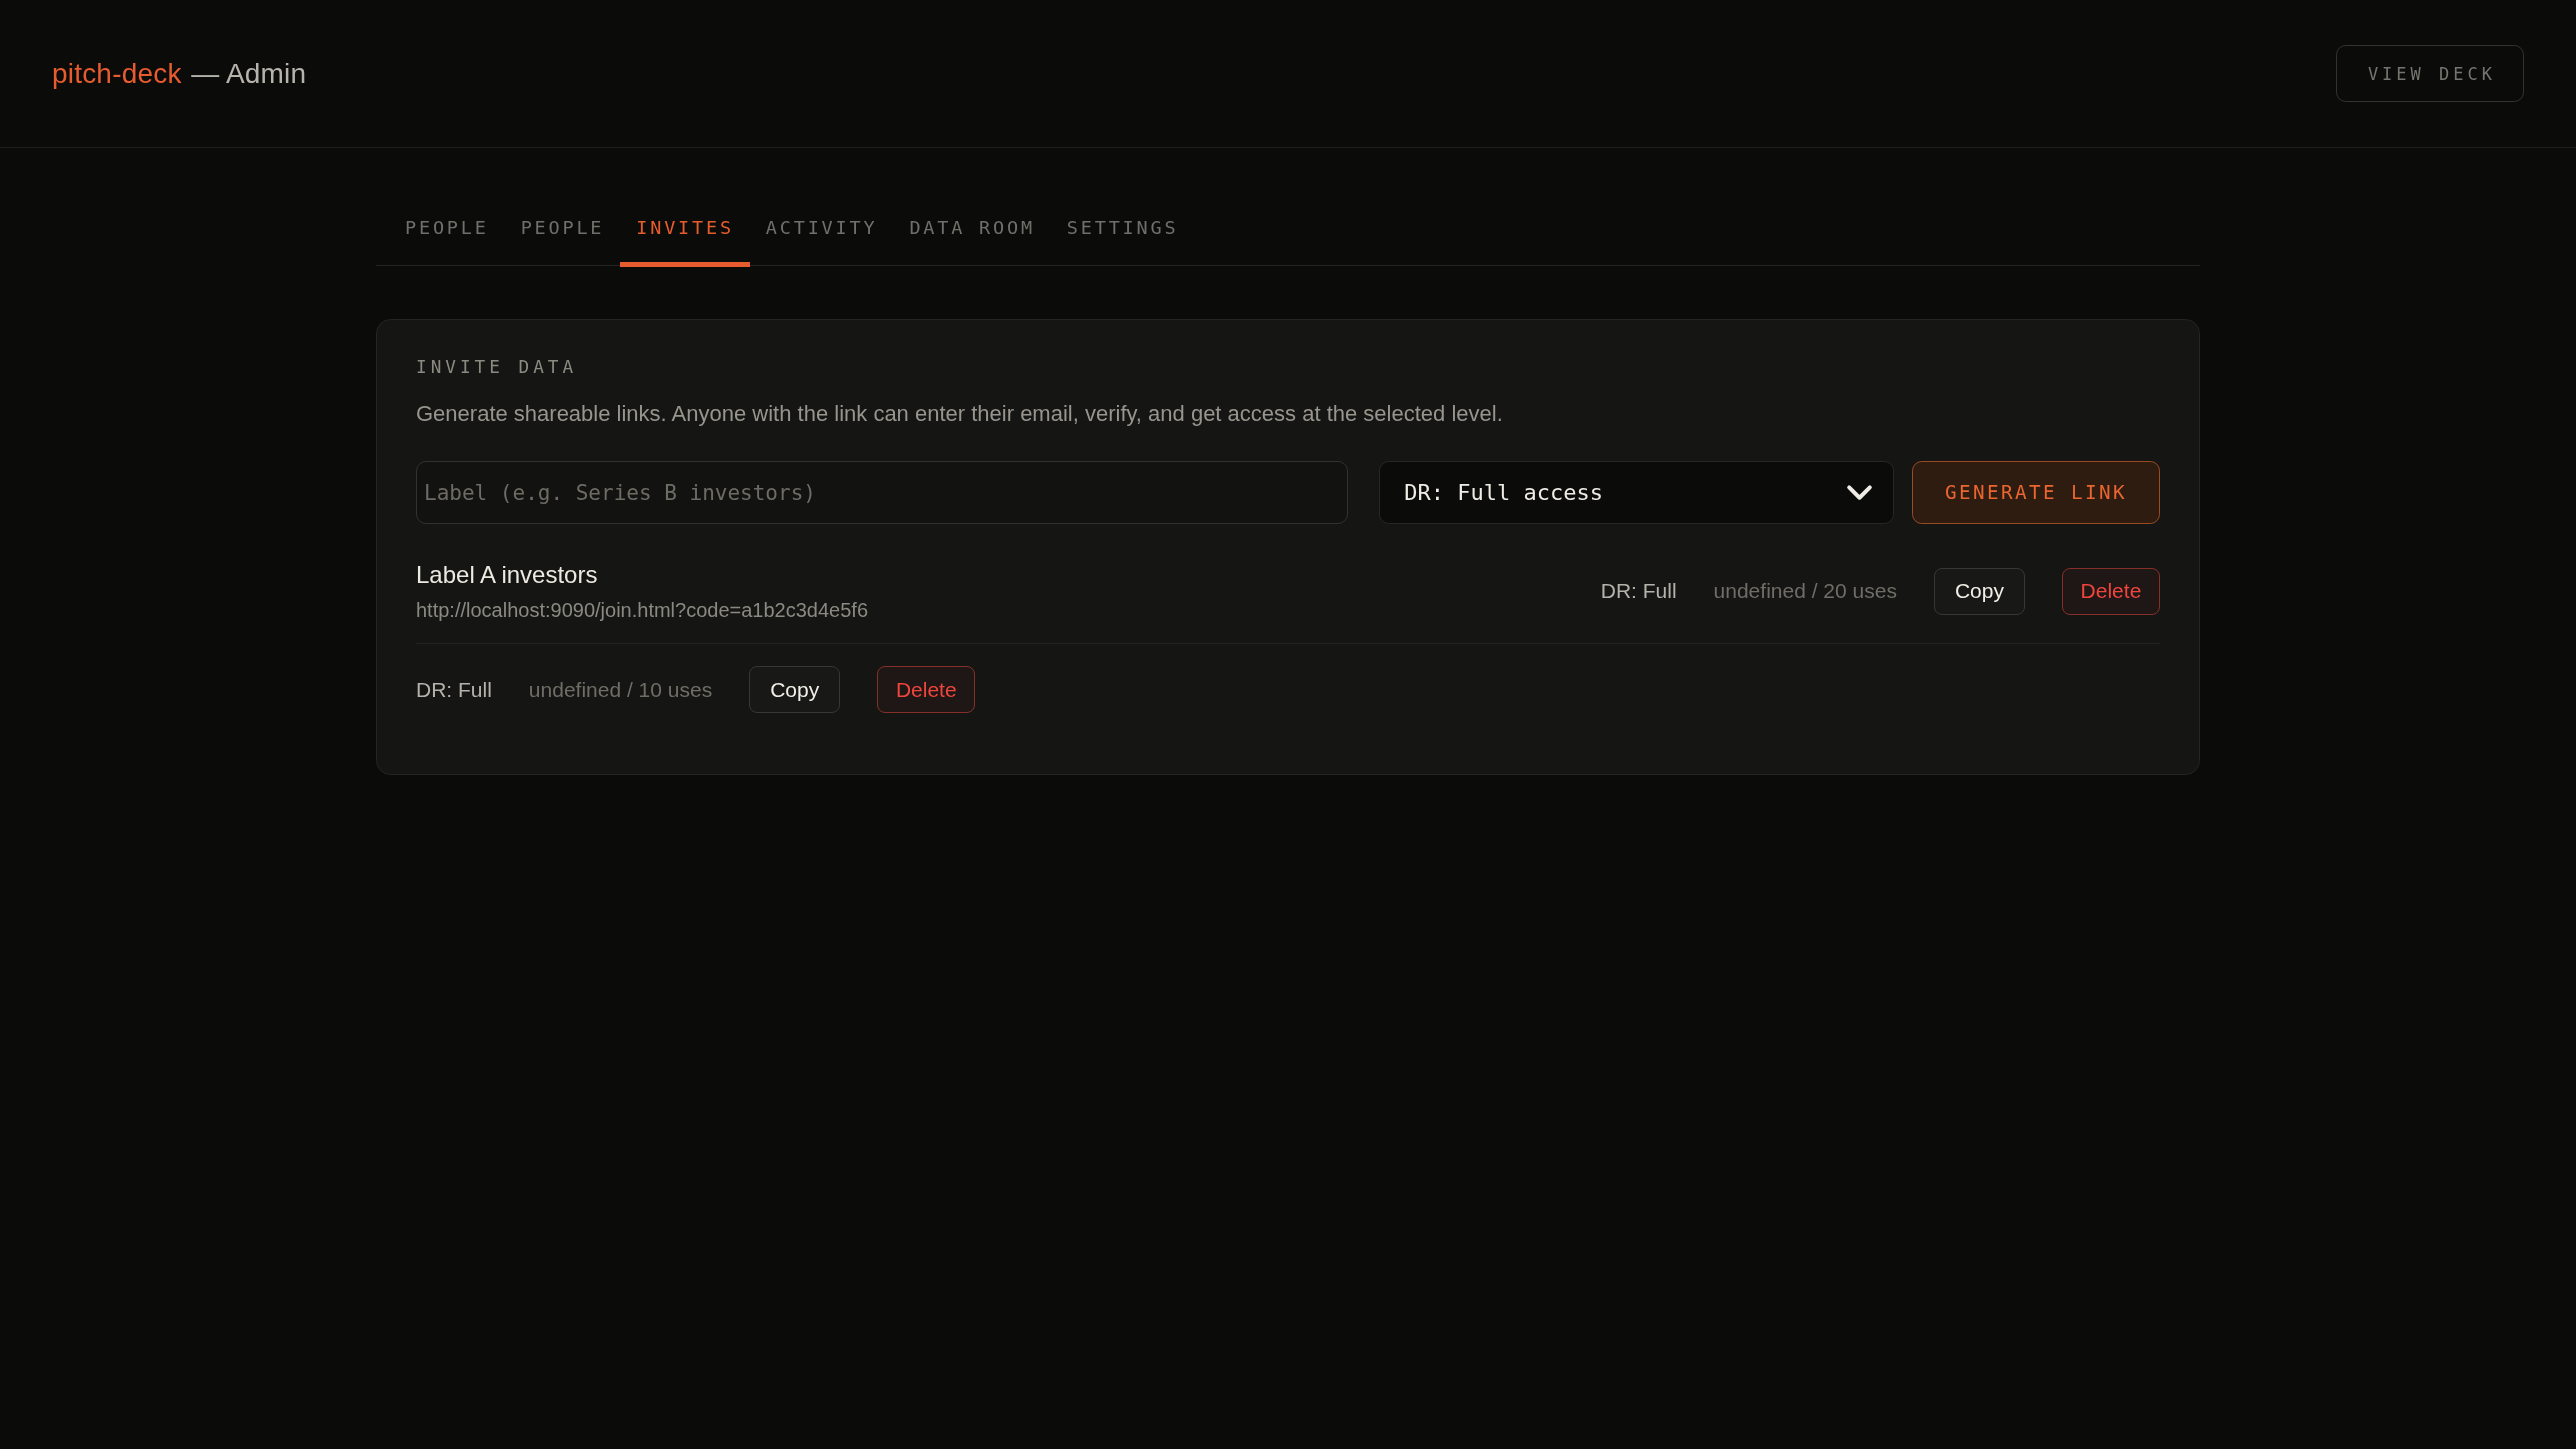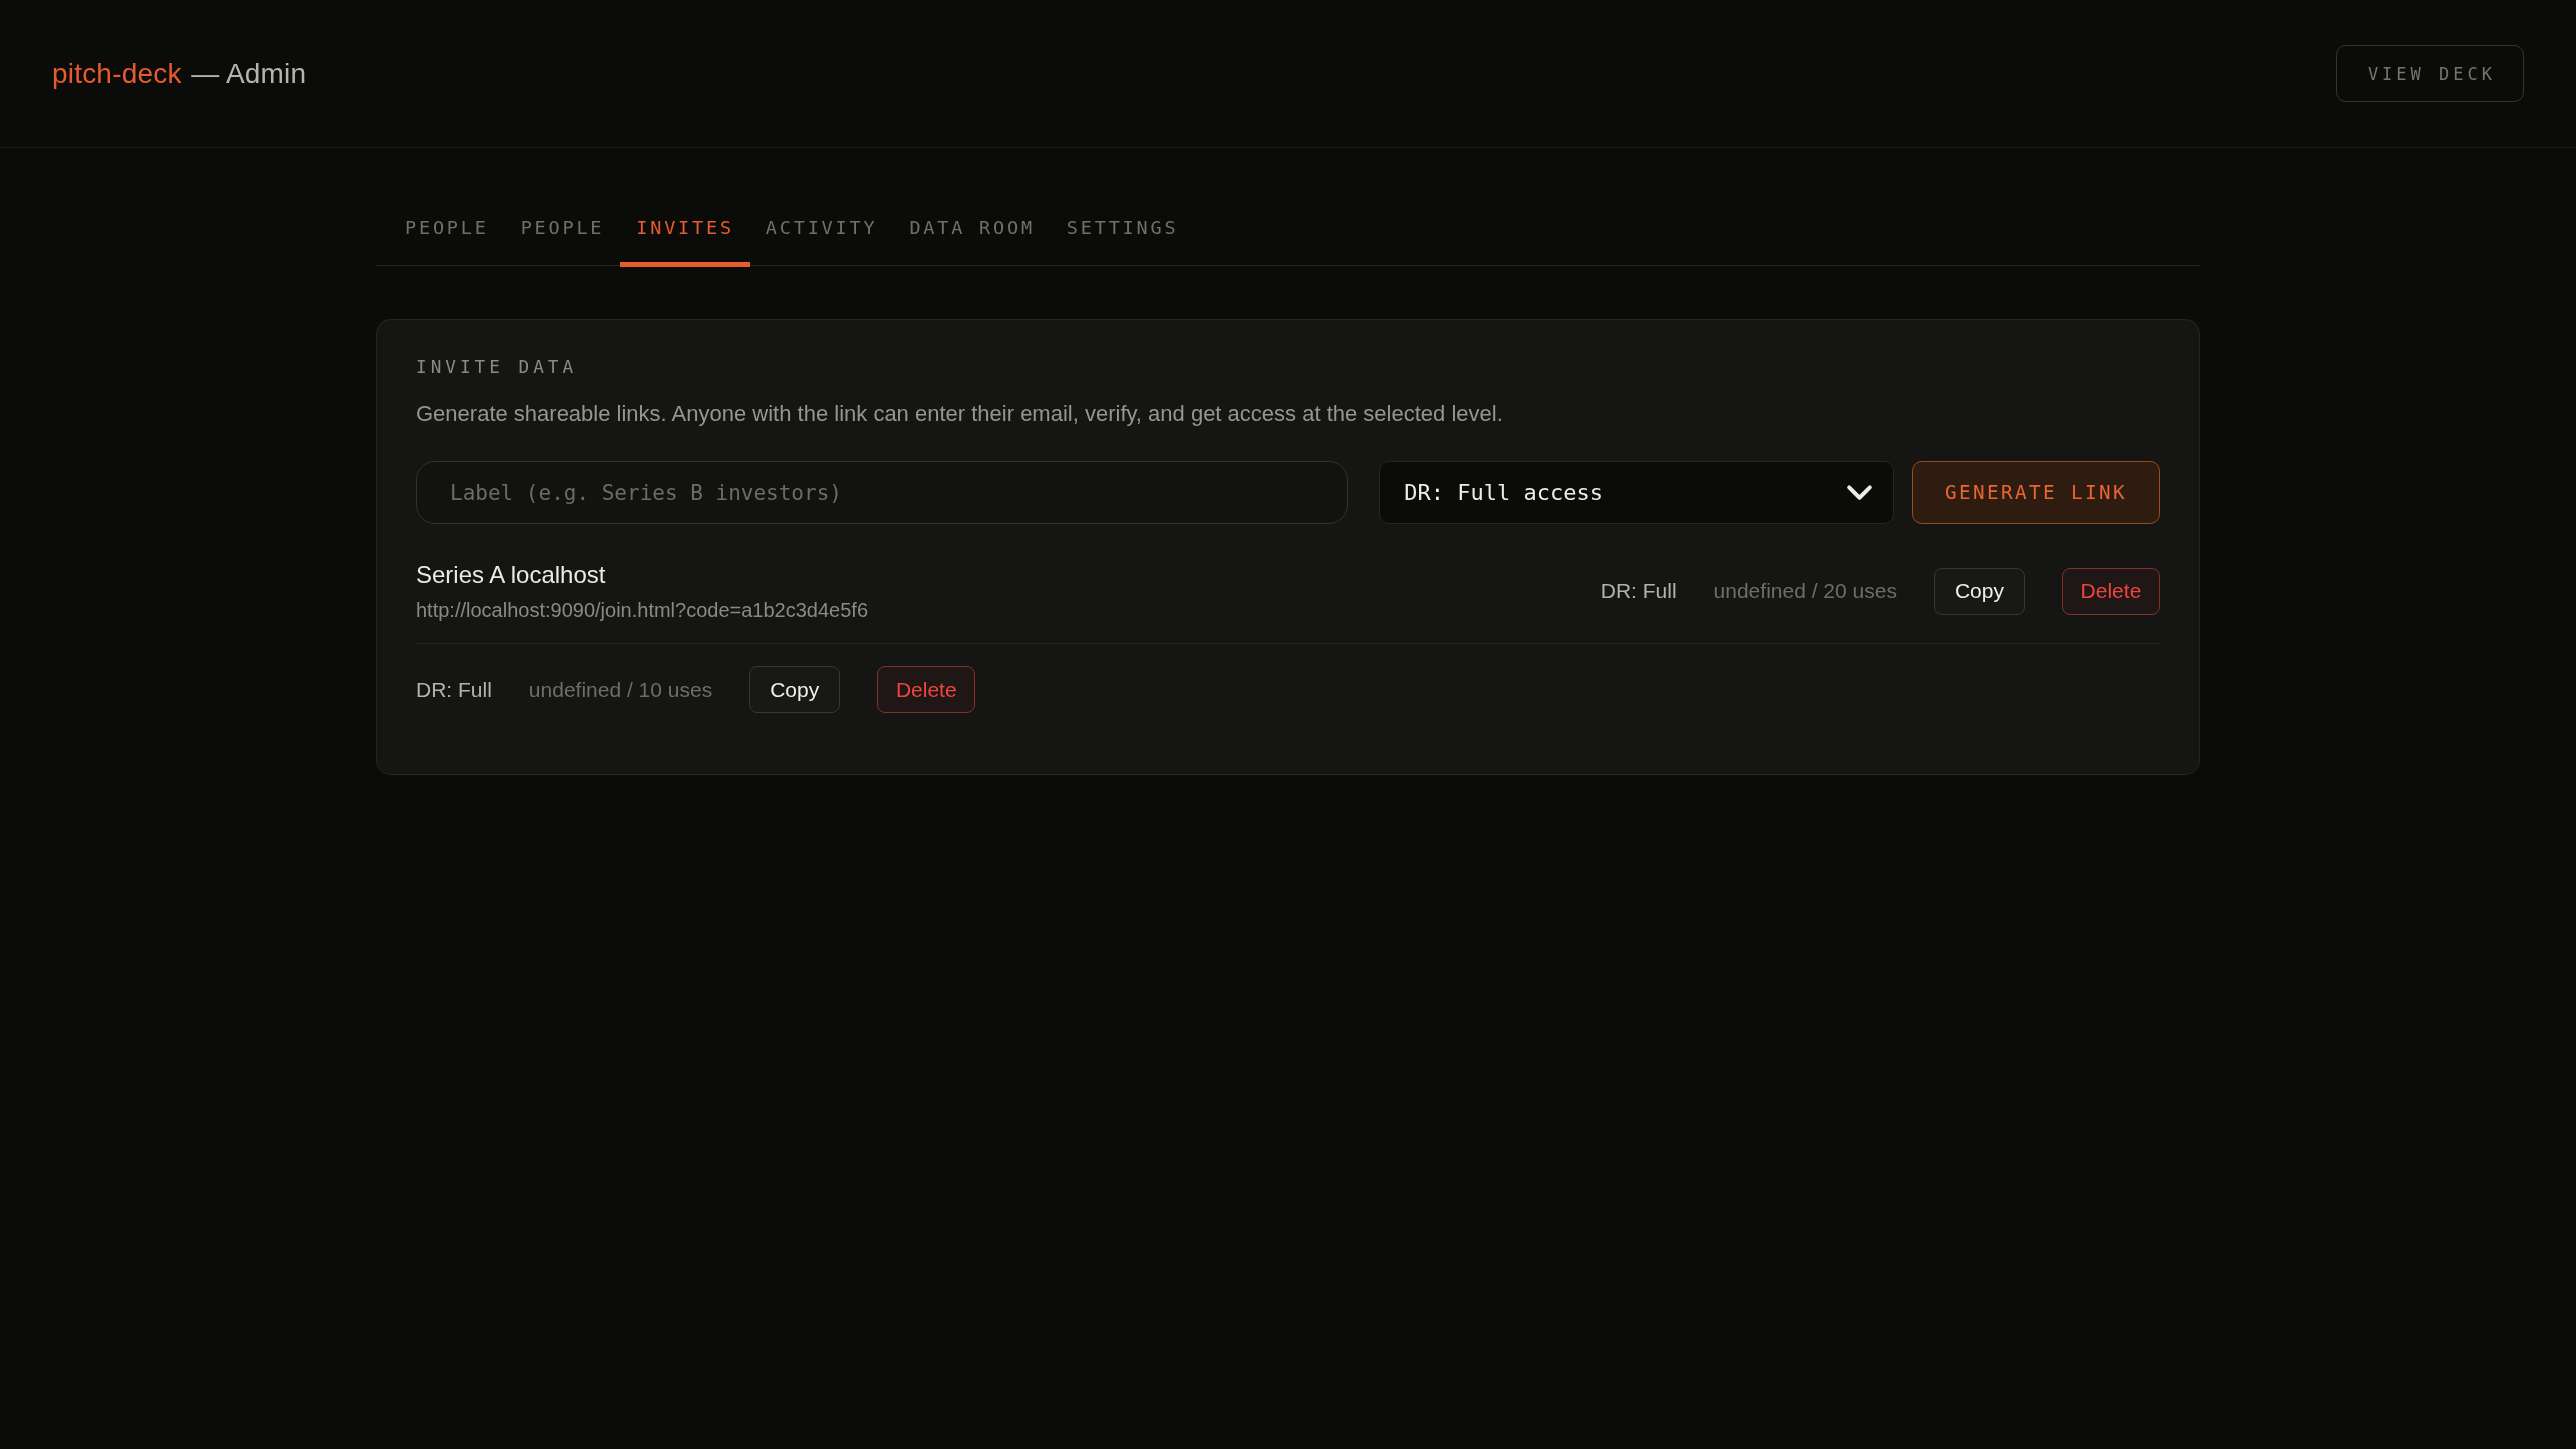--- a/index.html
+++ b/index.html
@@ -59,23 +59,23 @@
   .card-title {
     font-family:"DejaVu Sans Mono", monospace;
     font-size:17.7px; font-weight:400; letter-spacing:4px; color:#8b8a81;
   }
   .card-desc { margin-top:24px; font-size:22px; color:#97958d; }
 
   
   .form-row { display:flex; gap:17.7px; margin-top:34px; height:63px; }
   .label-input {
     flex:1; height:100%;
-    background:#121210; border:1.6px solid #33332d; border-radius:19px;
+    background:#121210; border:1.6px solid #33332d; border-radius:10px;
     font-family:"DejaVu Sans Mono", monospace; font-size:21px;
-    color:#c4b5fd; padding:0 33px; outline:none;
+    color:#c4b5fd; padding:0 7px; outline:none;
   }
   .label-input::placeholder { color:#6d6b64; }
   .select-wrap { position:relative; width:515px; height:100%;margin-left:14px; }
   .access-select {
     width:100%; height:100%; appearance:none; -webkit-appearance:none;
     background:#0b0b0a; border:1.6px solid #272725; border-radius:9.7px;
     font-family:"DejaVu Sans Mono", monospace; font-size:22px;
     color:#eeece4; padding:0 64px 0 24px; outline:none; cursor:pointer;
   }
   .chevron {
@@ -151,21 +151,21 @@
           </svg>
         </span>
       </div>
       <button class="generate-btn">GENERATE LINK</button>
     </div>
 
     <div class="links">
 
       <div class="link-row">
         <div class="link-info">
-          <div class="link-label">Series A localhost</div>
+          <div class="link-label">Label A investors</div>
           <div class="link-url">http://localhost:9090/join.html?code=a1b2c3d4e5f6</div>
         </div>
         <div class="link-meta">
           <span class="meta-access">DR: Full</span>
           <span class="meta-uses">undefined / 20 uses</span>
           <button class="copy-btn">Copy</button>
           <button class="delete-btn">Delete</button>
         </div>
       </div>
 

